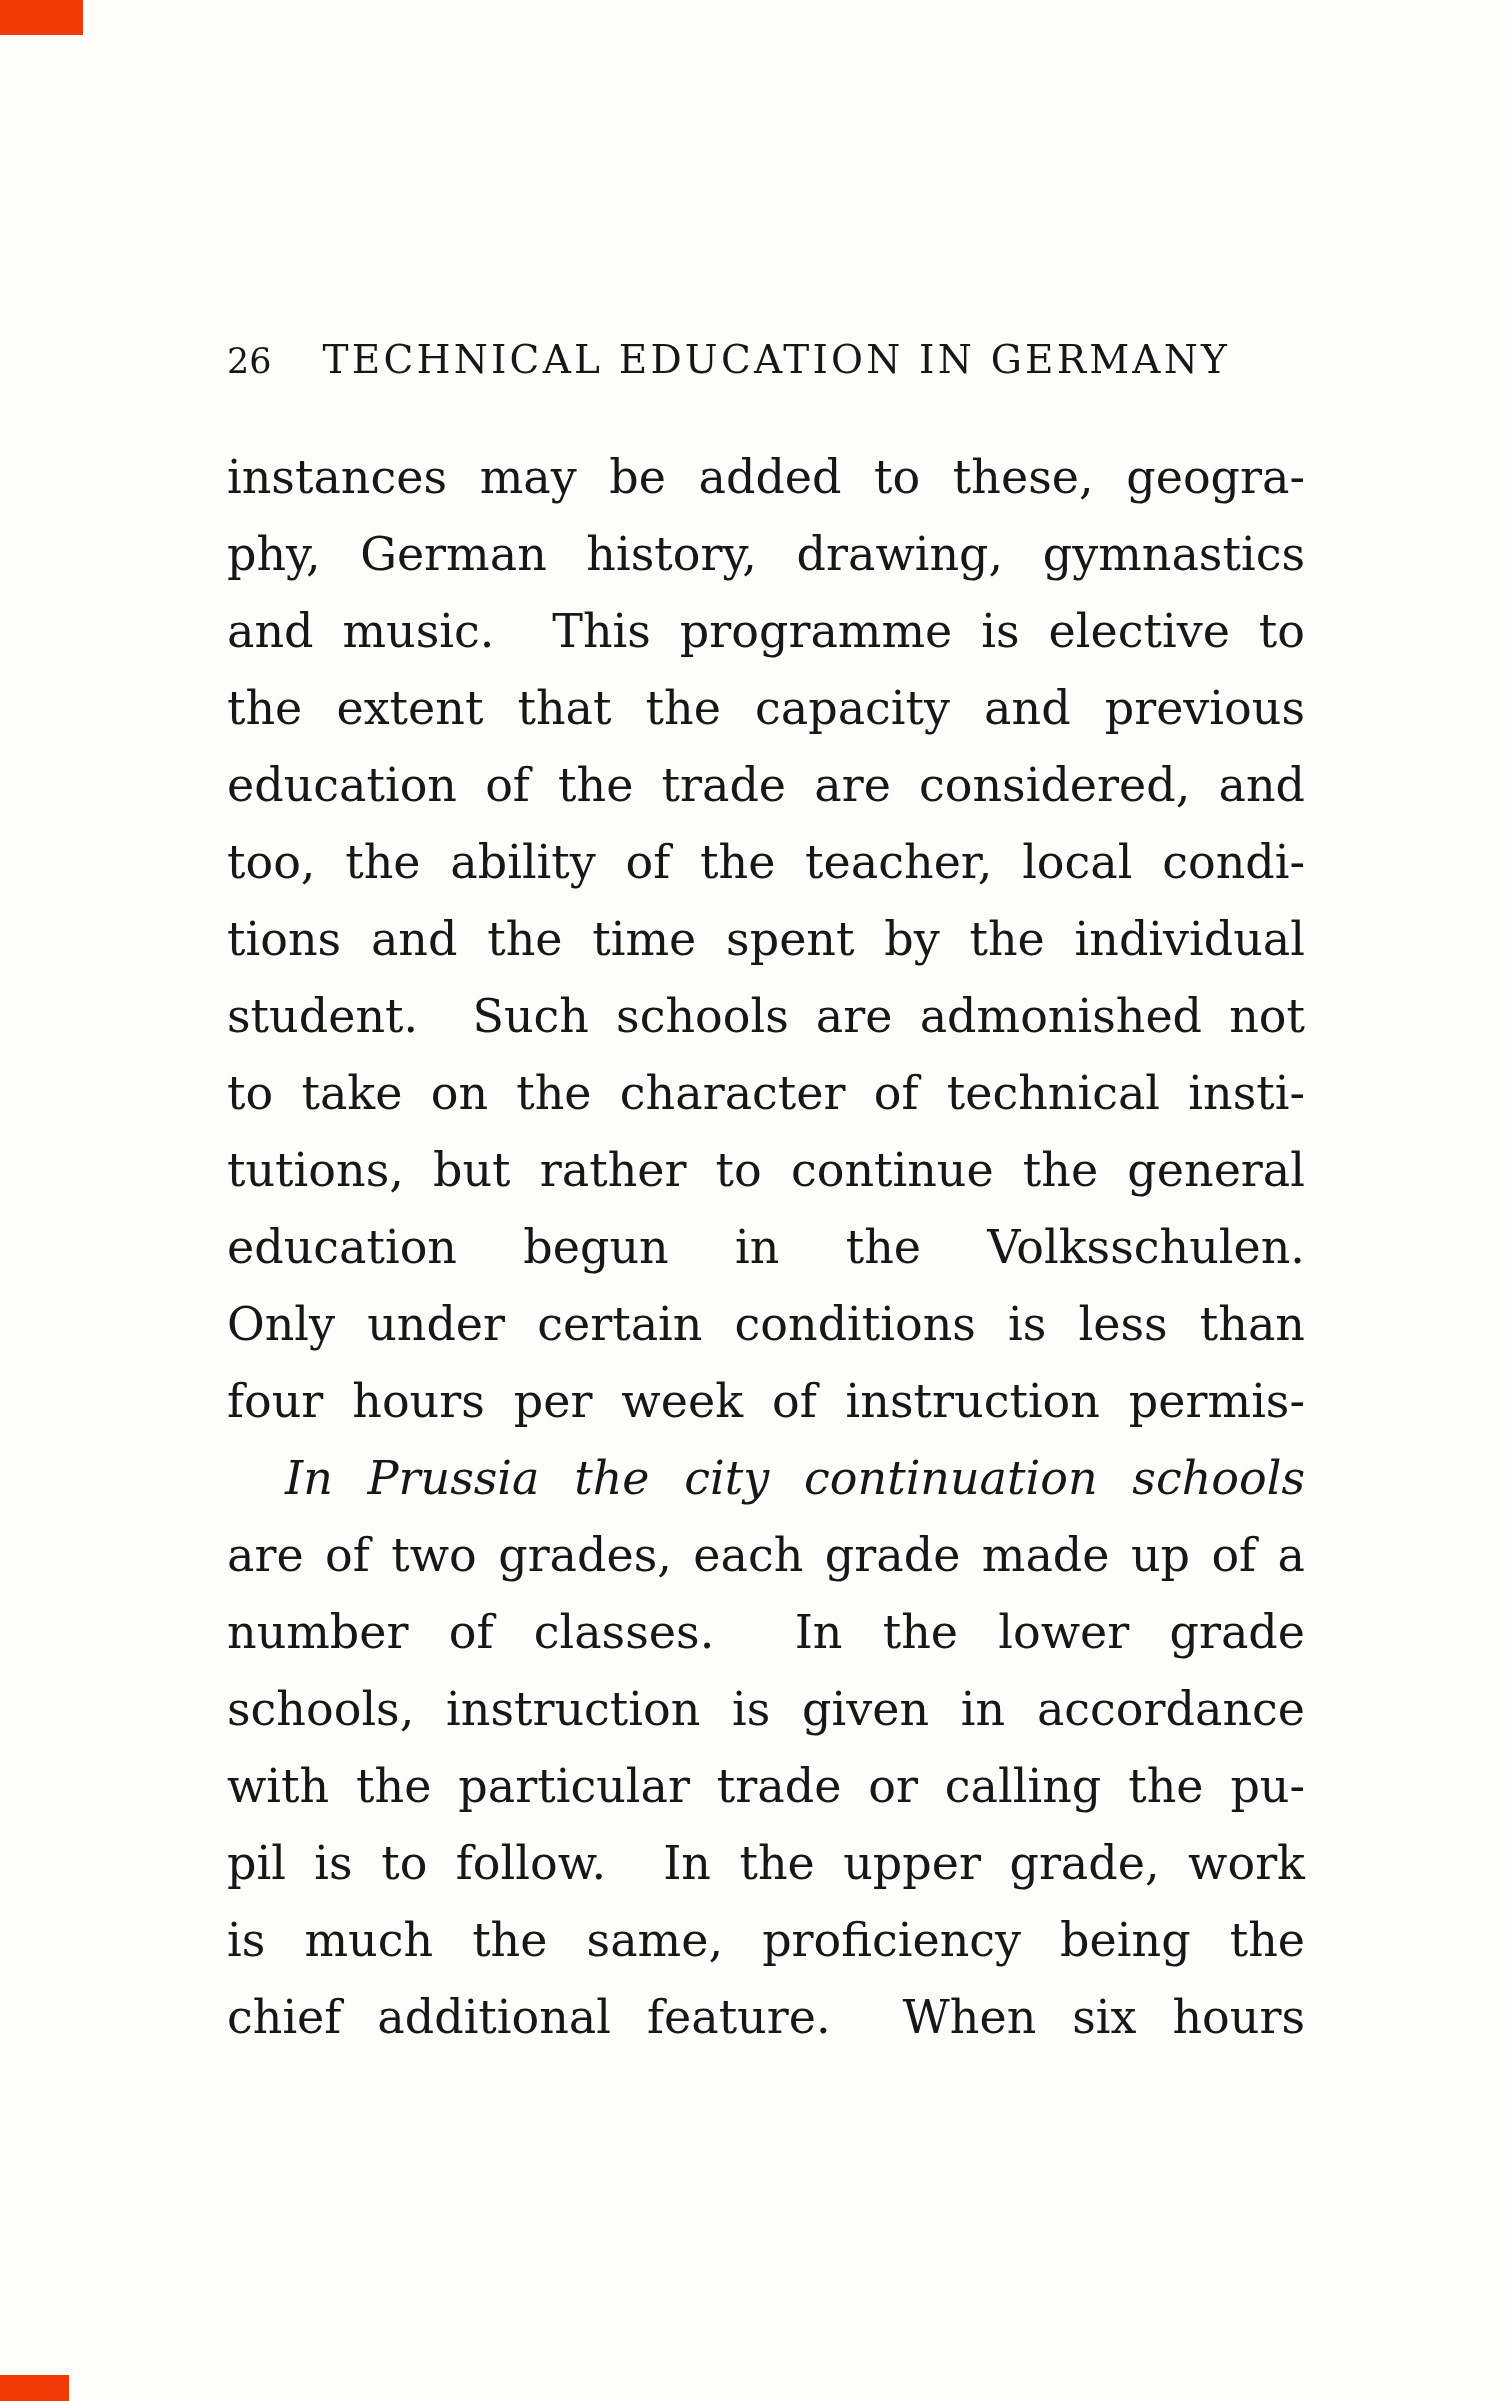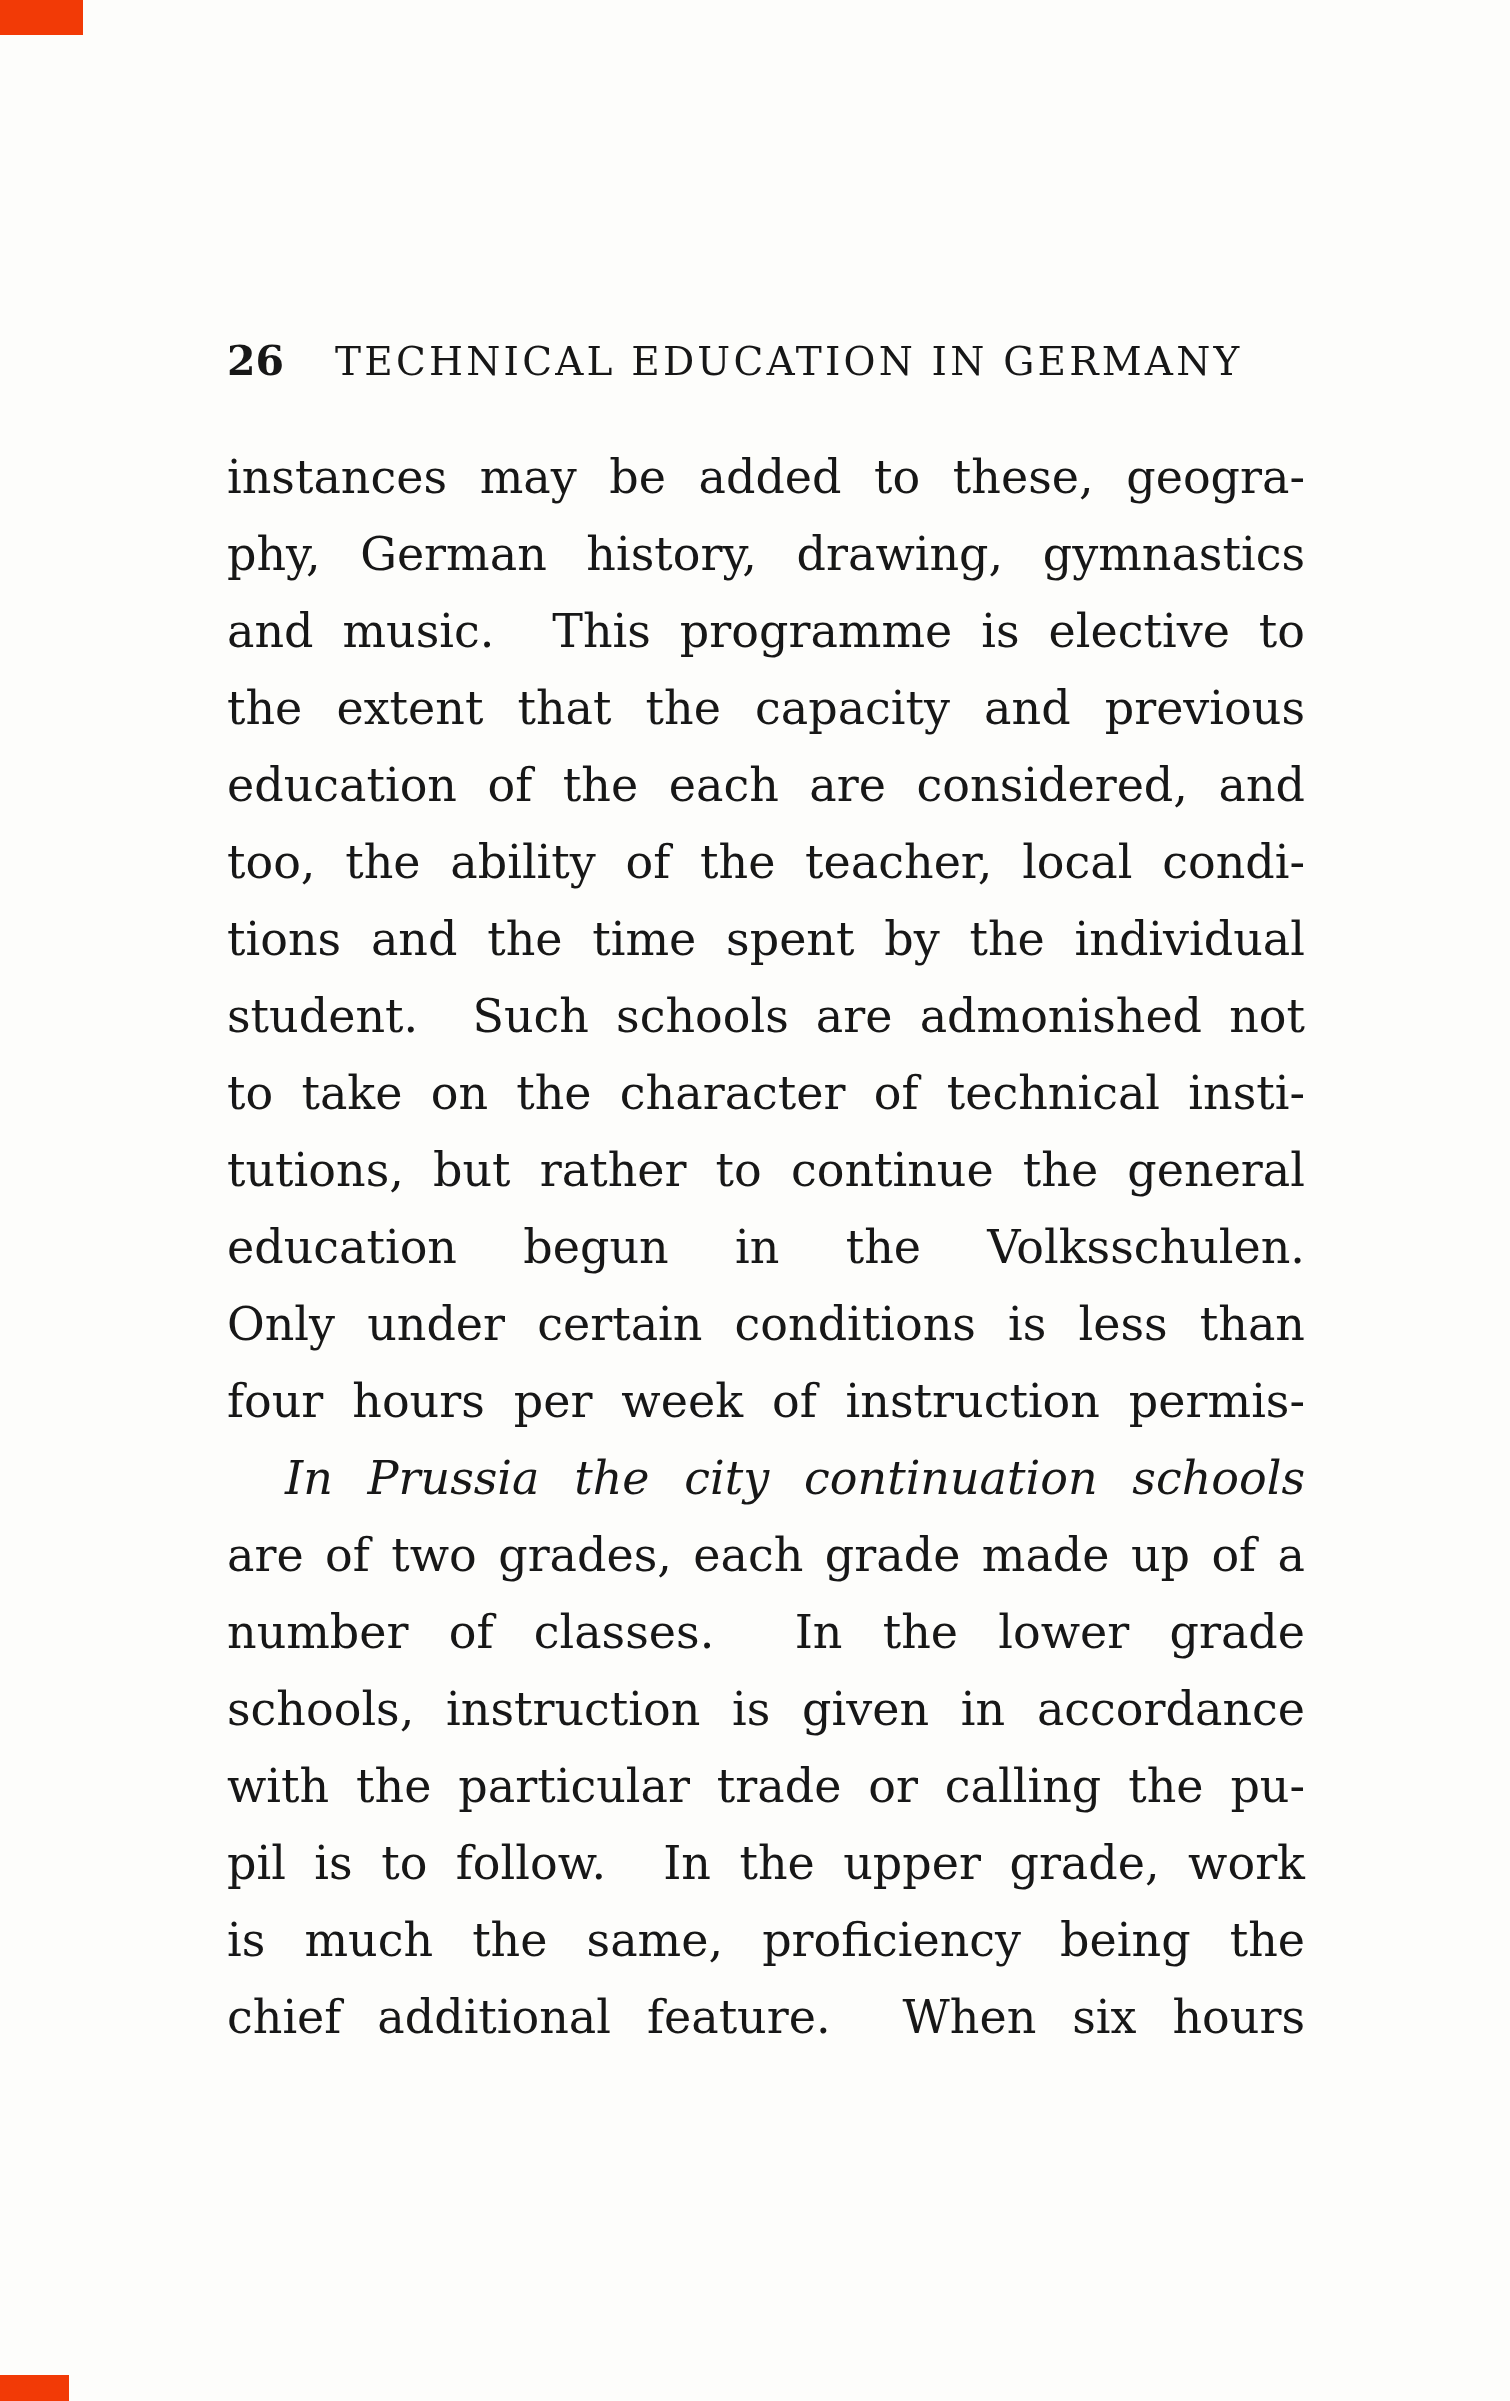--- a/index.html
+++ b/index.html
@@ -36,22 +36,21 @@
   .header {
     position: absolute;
     top: 337px;
     left: 227px;
     right: 192px;
     display: flex;
     align-items: baseline;
     white-space: nowrap;
   }
   .page-num {
-    font-size: 41px;
-    font-weight: bold;
+    font-size: 35px;
   }
   .running-title {
     font-size: 39px;
     letter-spacing: 3.2px;
     margin-left: 51px;
   }
   .body-text {
     position: absolute;
     top: 439px;
     left: 227px;
@@ -83,21 +82,21 @@
   <div class="header">
     <span class="page-num">26</span>
     <span class="running-title">TECHNICAL EDUCATION IN GERMANY</span>
   </div>
 
   <div class="body-text">
       <div class="line">instances may be added to these, geogra-</div>
       <div class="line">phy, German history, drawing, gymnastics</div>
       <div class="line">and music.&nbsp; This programme is elective to</div>
       <div class="line">the extent that the capacity and previous</div>
-      <div class="line">education of the each are considered, and</div>
+      <div class="line">education of the trade are considered, and</div>
       <div class="line">too, the ability of the teacher, local condi-</div>
       <div class="line">tions and the time spent by the individual</div>
       <div class="line">student.&nbsp; Such schools are admonished not</div>
       <div class="line">to take on the character of technical insti-</div>
       <div class="line">tutions, but rather to continue the general</div>
       <div class="line">education begun in the Volksschulen.</div>
       <div class="line">Only under certain conditions is less than</div>
       <div class="line">four hours per week of instruction permis-</div>
       <div class="line indent">In Prussia the city continuation schools</div>
       <div class="line">are of two grades, each grade made up of a</div>

